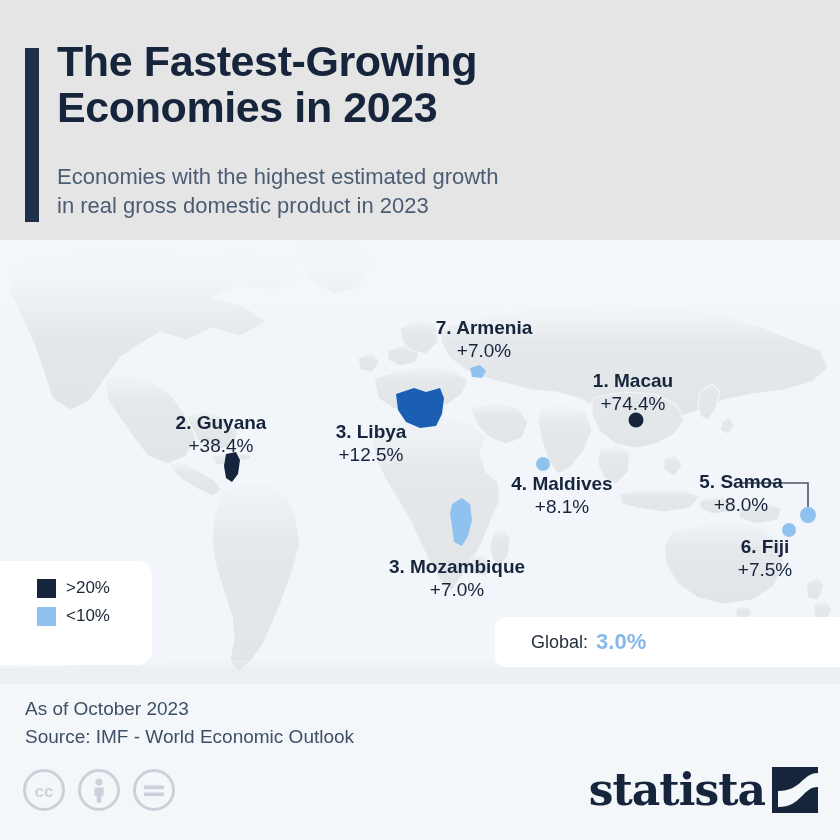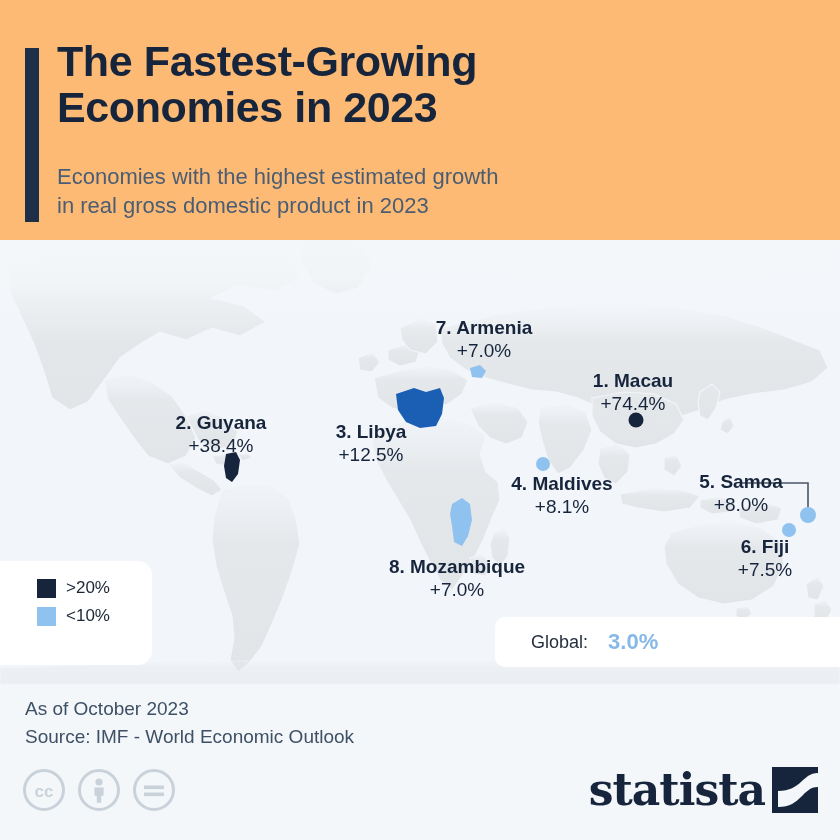--- a/index.html
+++ b/index.html
@@ -6,21 +6,21 @@
   html,body { width:840px; height:840px; }
   body {
     font-family:"Liberation Sans", sans-serif;
     background:#f4f7fa;
     position:relative;
     overflow:hidden;
   }
   #root { position:absolute; inset:0; }
 
   
-  .header { position:absolute; left:0; top:0; width:840px; height:240px; background:#fdba74; z-index:6; }
+  .header { position:absolute; left:0; top:0; width:840px; height:240px; background:#e5e5e5; z-index:6; }
   .accent-bar { position:absolute; left:25px; top:48px; width:14px; height:174px; background:#1e3048; }
   .title { position:absolute; left:57px; top:38px; width:700px;
     font-size:43px; font-weight:700; line-height:1.08; color:#17253c; letter-spacing:-0.4px; }
   .title .l2 { display:block; }
   .subtitle { position:absolute; left:57px; top:162px; width:700px;
     font-size:22px; font-weight:400; line-height:1.32; color:#4b5d73; }
   .subtitle .l2 { display:block; }
 
   
   .map-wrap { position:absolute; left:0; top:232px; width:840px; height:452px; overflow:hidden; }
@@ -41,21 +41,21 @@
     padding:13px 0 0 37px; }
   .legend-row { display:flex; align-items:center; height:28px; }
   .legend-sw { width:19px; height:19px; flex:0 0 19px; }
   .legend-tx { font-size:17px; color:#1b2736; margin-left:10px; white-space:nowrap; }
 
   
   .globalbox { position:absolute; left:495px; top:617px; width:345px; height:50px;
     background:#ffffff; border-radius:10px 0 0 10px; z-index:7;
     display:flex; align-items:center; padding-left:36px; }
   .globalbox .gl-label { font-size:18px; color:#26303d; }
-  .globalbox .gl-value { font-size:22px; font-weight:700; color:#87b9e8; margin-left:20px; }
+  .globalbox .gl-value { font-size:22px; font-weight:700; color:#87b9e8; margin-left:8px; }
 
   
   .footer { position:absolute; left:0; top:684px; width:772px; height:156px; background:#f4f7fa; z-index:8; }
   .foot-line { position:absolute; left:25px; font-size:19px; color:#3e5065; }
   .foot-1 { top:14px; }
   .foot-2 { top:42px; }
   .cc-icons { position:absolute; left:22px; top:768px; display:flex; gap:11px; z-index:9; }
   .logo { position:absolute; right:22px; top:767px; z-index:9; display:flex; align-items:center; gap:7px; }
   .logo-text { font-family:"DejaVu Serif", serif; font-weight:700; font-size:44px;
     color:#17253c; letter-spacing:-1px; line-height:1; }
@@ -201,21 +201,21 @@
     <span class="name">6. Fiji</span>
     <span class="val">+7.5%</span>
   </div>
 
   <div class="mlabel" style="left:484px; top:317px;">
     <span class="name">7. Armenia</span>
     <span class="val">+7.0%</span>
   </div>
 
   <div class="mlabel" style="left:457px; top:556px;">
-    <span class="name">8. Mozambique</span>
+    <span class="name">3. Mozambique</span>
     <span class="val">+7.0%</span>
   </div>
 
   <div class="legend">
     <div class="legend-row">
       <span class="legend-sw" style="background:#17253c"></span>
       <span class="legend-tx">&gt;20%</span>
     </div>
     <div class="legend-row">
       <span class="legend-sw" style="background:#8fc2ef"></span>

